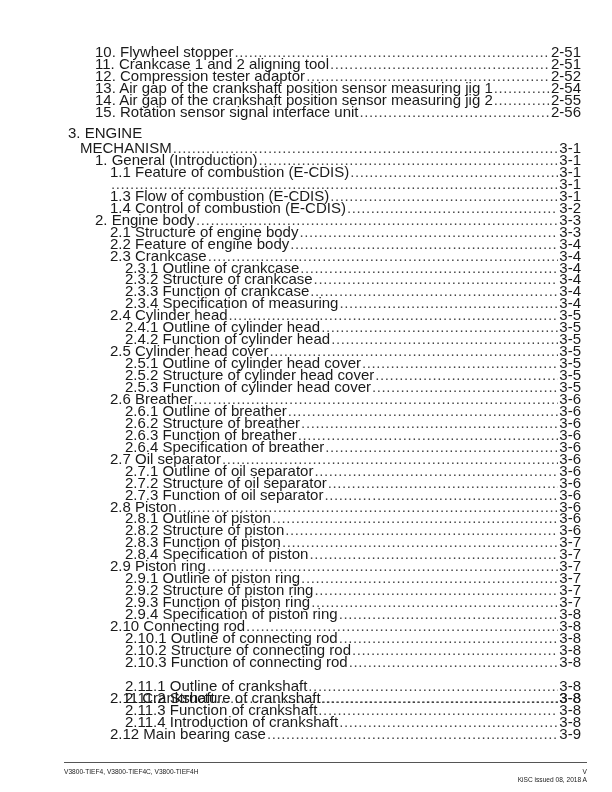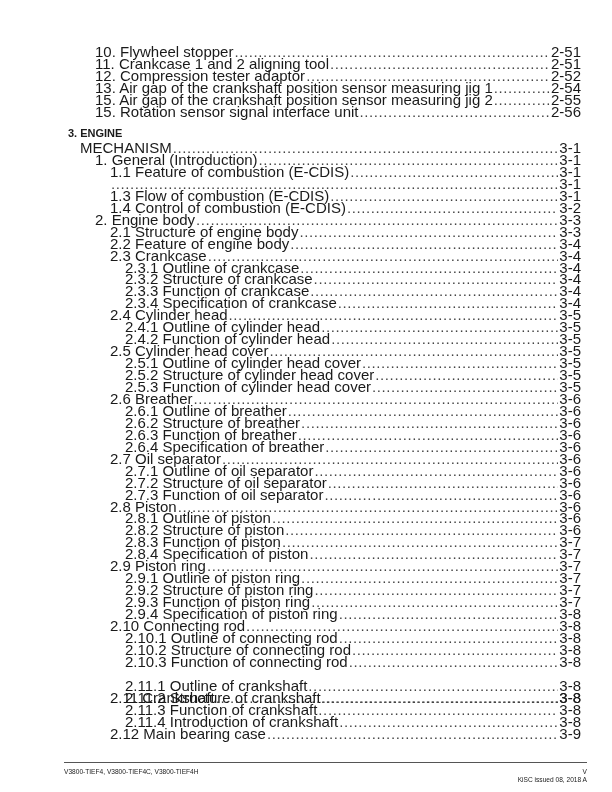--- a/index.html
+++ b/index.html
@@ -17,21 +17,21 @@
   .row .leader {
     flex: 1 1 auto; overflow: hidden; margin: 0 1px;
     color: #444;
   }
   .row .leader::before {
     content: "........................................................................................................................................................................................................................................................................";
     letter-spacing: 0.6px;
   }
   .row .page { flex: 0 0 auto; text-align: right; }
   .heading {
-    position: absolute; left: 68px; font-weight: bold; font-size: 11px;
+    position: absolute; left: 68px; font-weight: normal; font-size: 15px;
     line-height: 14px;
   }
   .footer-rule {
     position: absolute; left: 64px; width: 523px; top: 762px; height: 0;
     border-top: 0.8px solid #555;
   }
   .footer-left {
     position: absolute; left: 64px; top: 768px; font-size: 6.6px; line-height: 8px;
   }
   .footer-right {
@@ -58,21 +58,21 @@
         <span class="title">12. Compression tester adaptor</span>
         <span class="leader"></span>
         <span class="page">2-52</span>
       </div>
       <div class="row" style="top: 81.85px; left: 95px;">
         <span class="title">13. Air gap of the crankshaft position sensor measuring jig 1</span>
         <span class="leader"></span>
         <span class="page">2-54</span>
       </div>
       <div class="row" style="top: 93.8px; left: 95px;">
-        <span class="title">15. Air gap of the crankshaft position sensor measuring jig 2</span>
+        <span class="title">14. Air gap of the crankshaft position sensor measuring jig 2</span>
         <span class="leader"></span>
         <span class="page">2-55</span>
       </div>
       <div class="row" style="top: 105.75px; left: 95px;">
         <span class="title">15. Rotation sensor signal interface unit</span>
         <span class="leader"></span>
         <span class="page">2-56</span>
       </div>
     </div>
   <div class="heading" id="chapter-heading" style="top: 126px;">3. ENGINE</div>
@@ -135,21 +135,21 @@
         <span class="title">2.3.2 Structure of crankcase</span>
         <span class="leader"></span>
         <span class="page">3-4</span>
       </div>
       <div class="row" style="top: 285.4px; left: 125px;">
         <span class="title">2.3.3 Function of crankcase</span>
         <span class="leader"></span>
         <span class="page">3-4</span>
       </div>
       <div class="row" style="top: 297.35px; left: 125px;">
-        <span class="title">2.3.4 Specification of crankcase</span>
+        <span class="title">2.3.4 Specification of measuring</span>
         <span class="leader"></span>
         <span class="page">3-4</span>
       </div>
       <div class="row" style="top: 309.3px; left: 110px;">
         <span class="title">2.4 Cylinder head</span>
         <span class="leader"></span>
         <span class="page">3-5</span>
       </div>
       <div class="row" style="top: 321.25px; left: 125px;">
         <span class="title">2.4.1 Outline of cylinder head</span>

